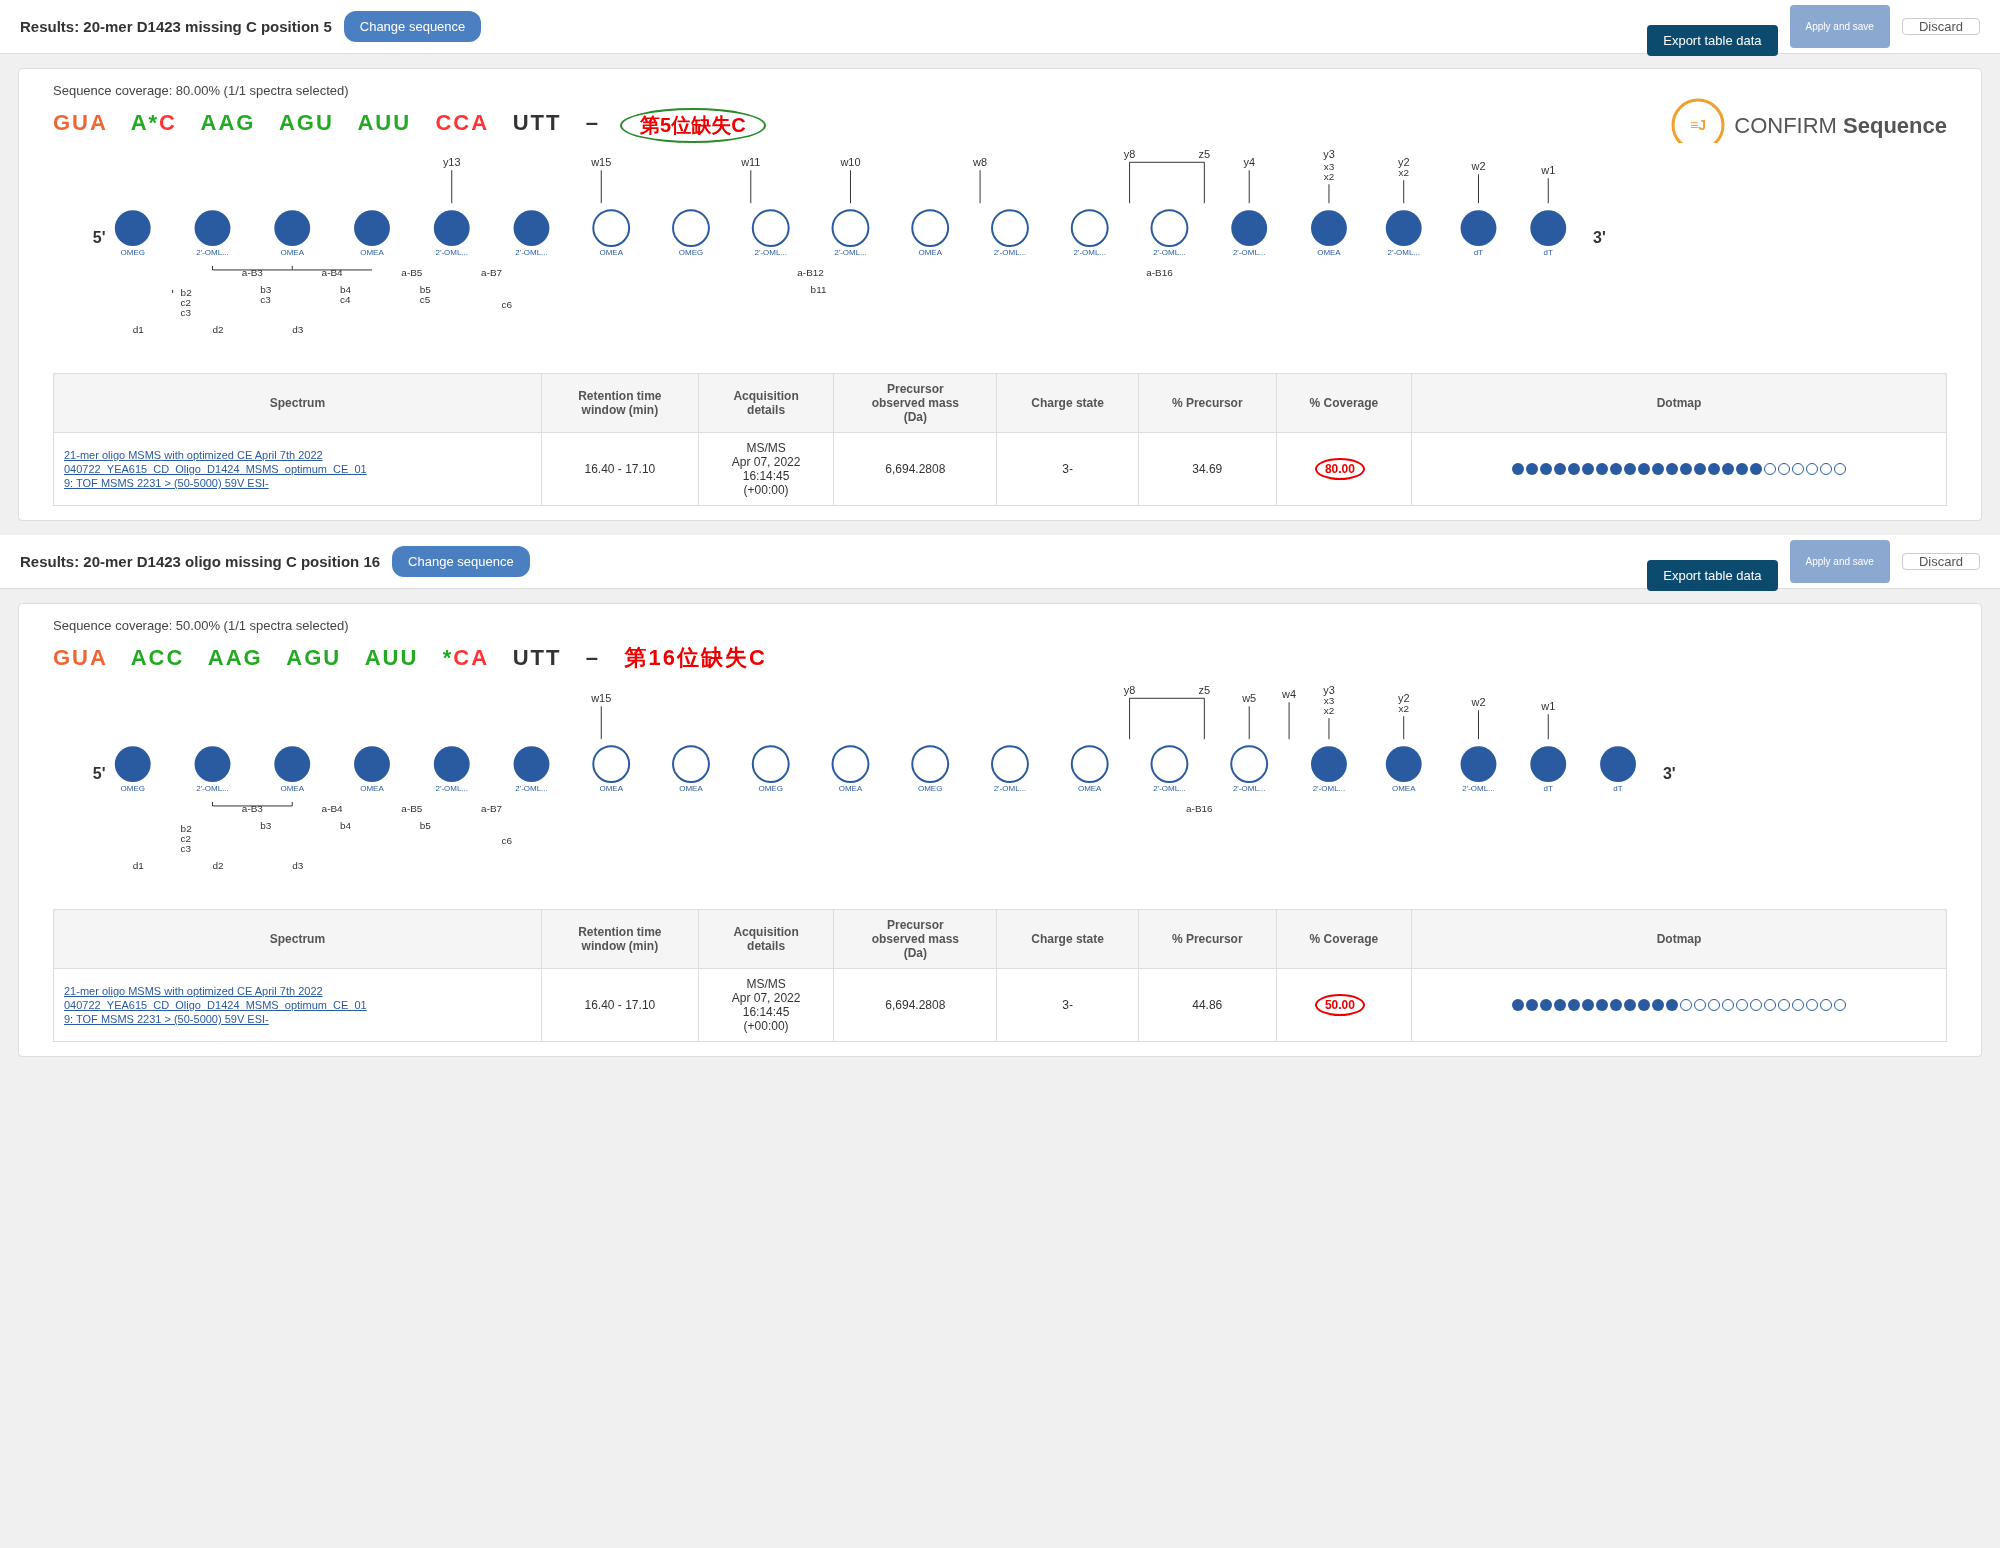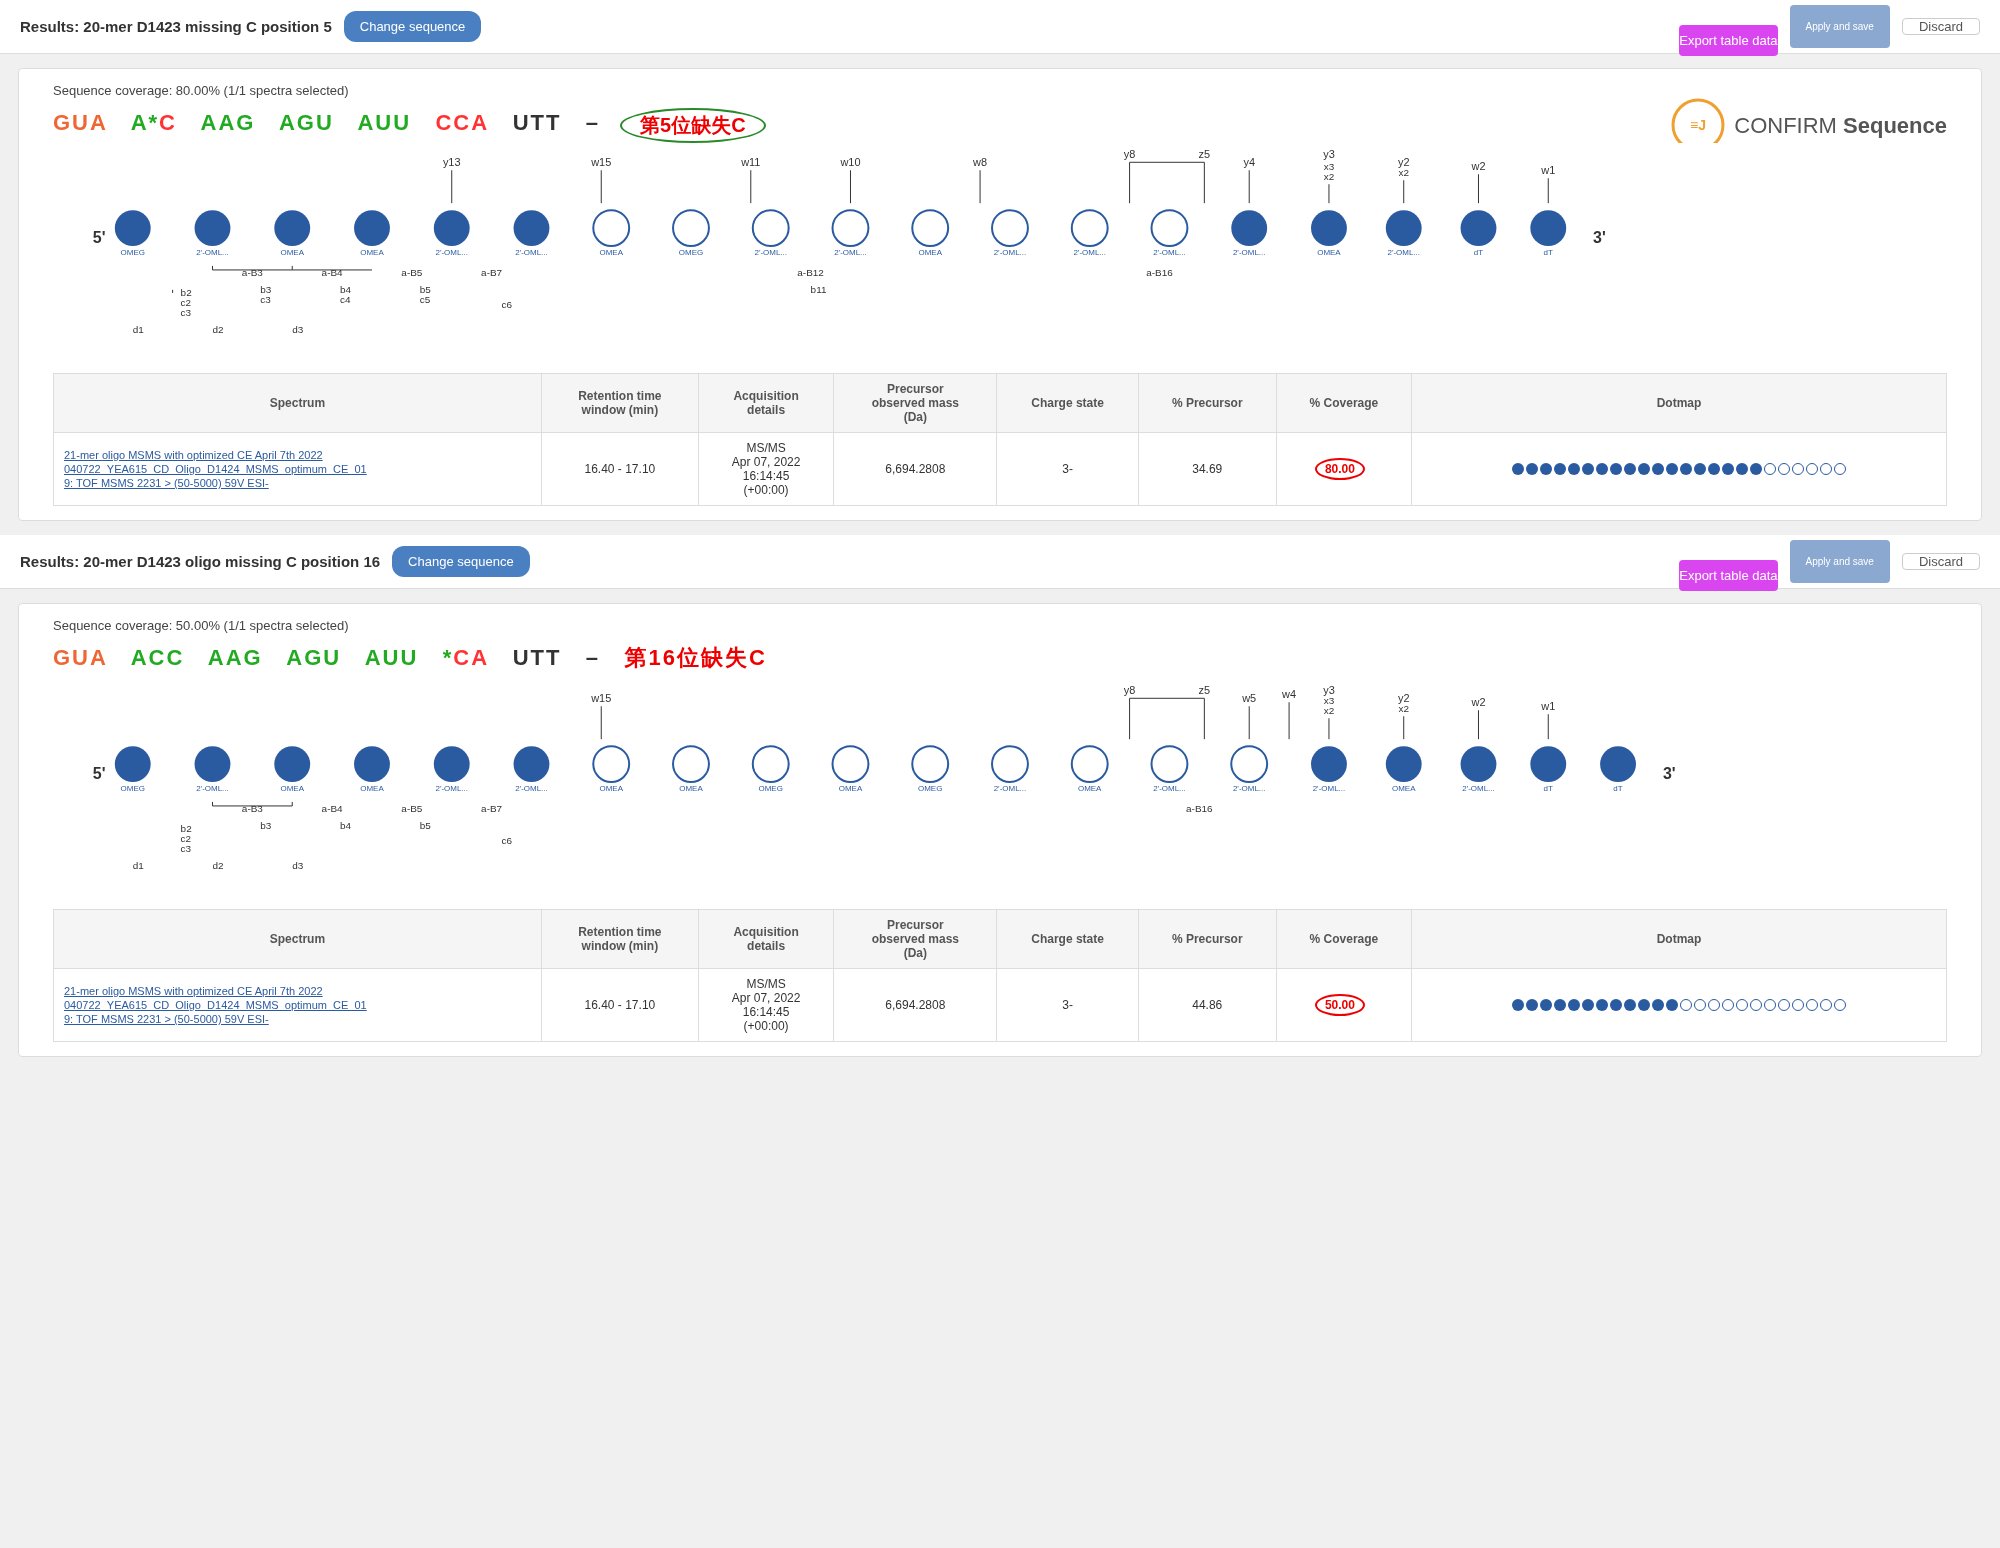--- a/index.html
+++ b/index.html
@@ -10,21 +10,21 @@
       border-bottom: 1px solid #ddd;
       padding: 10px 20px;
       display: flex;
       align-items: center;
       gap: 12px;
       height: 54px;
     }
     .top-bar-title { font-size: 15px; font-weight: 600; color: #333; }
     .btn-change-seq { background: #4a7fc1; color: #fff; border: none; padding: 8px 16px; border-radius: 12px; cursor: pointer; font-size: 13px; }
     .spacer { flex: 1; }
-    .btn-export { background: #d946ef; color: #fff; border: none; padding: 8px 0; border-radius: 4px; cursor: pointer; font-size: 13px; margin-top: 28px; }
+    .btn-export { background: #0c4a6e; color: #fff; border: none; padding: 8px 16px; border-radius: 4px; cursor: pointer; font-size: 13px; margin-top: 28px; }
     .btn-apply { background: #8aa8d0; color: #fff; border: none; padding: 16px 16px; border-radius: 4px; cursor: pointer; font-size: 10px; }
     .btn-discard { background: #fff; color: #555; border: 1px solid #ccc; padding: 0 16px; border-radius: 4px; cursor: pointer; font-size: 13px; }
 
     .section-card {
       background: #fff;
       margin: 14px 18px;
       border: 1px solid #ddd;
       border-radius: 4px;
       padding: 14px 34px;
     }

